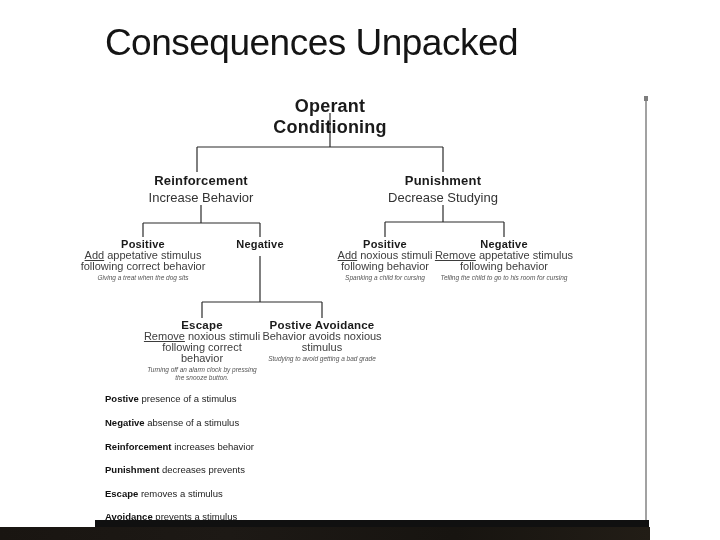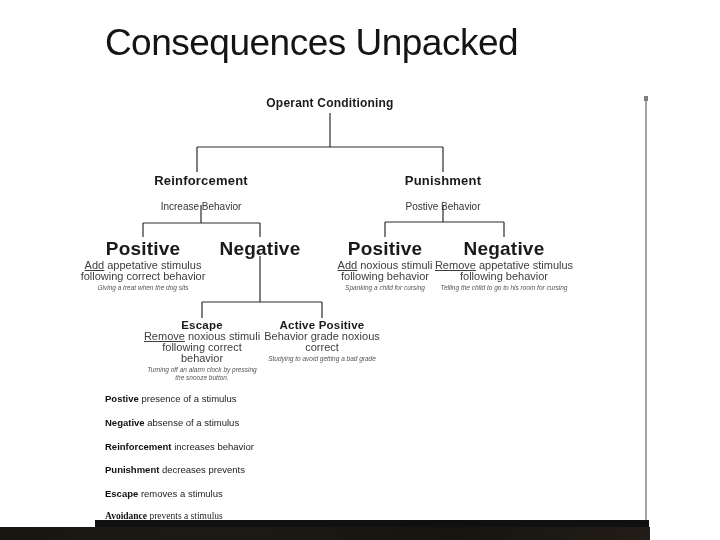--- a/index.html
+++ b/index.html
@@ -11,24 +11,24 @@
   .title {
     position: absolute; top: 22px; left: 0; width: 623px;
     margin: 0; text-align: center;
     font-size: 37px; font-weight: 400; letter-spacing: -0.5px;
     color: #141414;
   }
   .chart { position: absolute; left: 95px; top: 85px; width: 553px; height: 443px; }
   .connectors { position: absolute; left: 0; top: 0; }
   .connectors line { stroke: #2b2b2b; stroke-width: 1.2; }
   .node { position: absolute; text-align: center; color: #1a1a1a; }
-  .root-label { font-size: 12px; font-weight: 700; letter-spacing: 0.2px; }
+  .root-label { font-size: 18px; font-weight: 700; letter-spacing: 0.2px; }
   .h2-label  { font-size: 13px; font-weight: 700; letter-spacing: 0.2px; }
-  .h2-sub    { font-size: 10px; color: #333; margin-top: 13px; }
-  .n3-title  { font-size: 19px; font-weight: 700; letter-spacing: 0.2px; }
+  .h2-sub    { font-size: 13px; color: #333; margin-top: 2px; }
+  .n3-title  { font-size: 11px; font-weight: 700; letter-spacing: 0.2px; }
   .esc-title { font-size: 11.5px; font-weight: 700; letter-spacing: 0.2px; }
   .detail    { font-size: 11px; color: #3d3d3d; line-height: 11px; }
   .example   { font-size: 6.5px; font-style: italic; color: #555; line-height: 8px; margin-top: 2px; }
   .u { text-decoration: underline; }
   .def { position: absolute; left: 105px; font-size: 9.5px; color: #222; }
   .def-term { font-weight: 700; color: #111; }
   .img-bottom-bar { position: absolute; left: 95px; top: 520px; width: 554px; height: 7px; background: #101010; }
   .photo-edge {
     position: absolute; left: 0; top: 527px; width: 650px; height: 13px;
     background: linear-gradient(90deg, #191511 0%, #1d1915 35%, #171410 70%, #221d16 100%);
@@ -68,21 +68,21 @@
       <div class="root-label">Operant Conditioning</div>
     </div>
 
     <div class="node" style="left:31px; top:88px; width:150px;">
       <div class="h2-label">Reinforcement</div>
       <div class="h2-sub">Increase Behavior</div>
     </div>
 
     <div class="node" style="left:273px; top:88px; width:150px;">
       <div class="h2-label">Punishment</div>
-      <div class="h2-sub">Postive Behavior</div>
+      <div class="h2-sub">Decrease Studying</div>
     </div>
 
     <div class="node" style="left:-17px; top:153px; width:130px;">
       <div class="n3-title">Positive</div>
       <div class="detail"><span class="u">Add</span><span> appetative stimulus</span></div>
       <div class="detail">following correct behavior</div>
       <div class="example">Giving a treat when the dog sits</div>
     </div>
 
     <div class="node" style="left:100px; top:153px; width:130px;">
@@ -104,44 +104,44 @@
     </div>
 
     <div class="node" style="left:47px; top:234px; width:120px;">
       <div class="esc-title">Escape</div>
       <div class="detail"><span class="u">Remove</span><span> noxious stimuli</span></div>
       <div class="detail">following correct behavior</div>
       <div class="example">Turning off an alarm clock by pressing the snooze button.</div>
     </div>
 
     <div class="node" style="left:167px; top:234px; width:120px;">
-      <div class="esc-title">Active Positive</div>
-      <div class="detail">Behavior grade noxious</div>
-      <div class="detail">correct</div>
+      <div class="esc-title">Postive Avoidance</div>
+      <div class="detail">Behavior avoids noxious</div>
+      <div class="detail">stimulus</div>
       <div class="example">Studying to avoid getting a bad grade</div>
     </div>
 
   </div>
 
   <div class="def" style="top:393px;">
     <span class="def-term">Postive</span><span> presence of a stimulus</span>
   </div>
   <div class="def" style="top:417px;">
     <span class="def-term">Negative</span><span> absense of a stimulus</span>
   </div>
   <div class="def" style="top:441px;">
     <span class="def-term">Reinforcement</span><span> increases behavior</span>
   </div>
   <div class="def" style="top:464px;">
     <span class="def-term">Punishment</span><span> decreases prevents</span>
   </div>
   <div class="def" style="top:488px;">
     <span class="def-term">Escape</span><span> removes a stimulus</span>
   </div>
-  <div class="def" style="top:511px;font-family:Liberation Serif, serif;">
+  <div class="def" style="top:511px;">
     <span class="def-term">Avoidance</span><span> prevents a stimulus</span>
   </div>
 
   <div class="img-right-line"></div>
   <div class="img-right-cap"></div>
   <div class="img-bottom-bar"></div>
   <div class="photo-edge"></div>
 
 </div>
 

